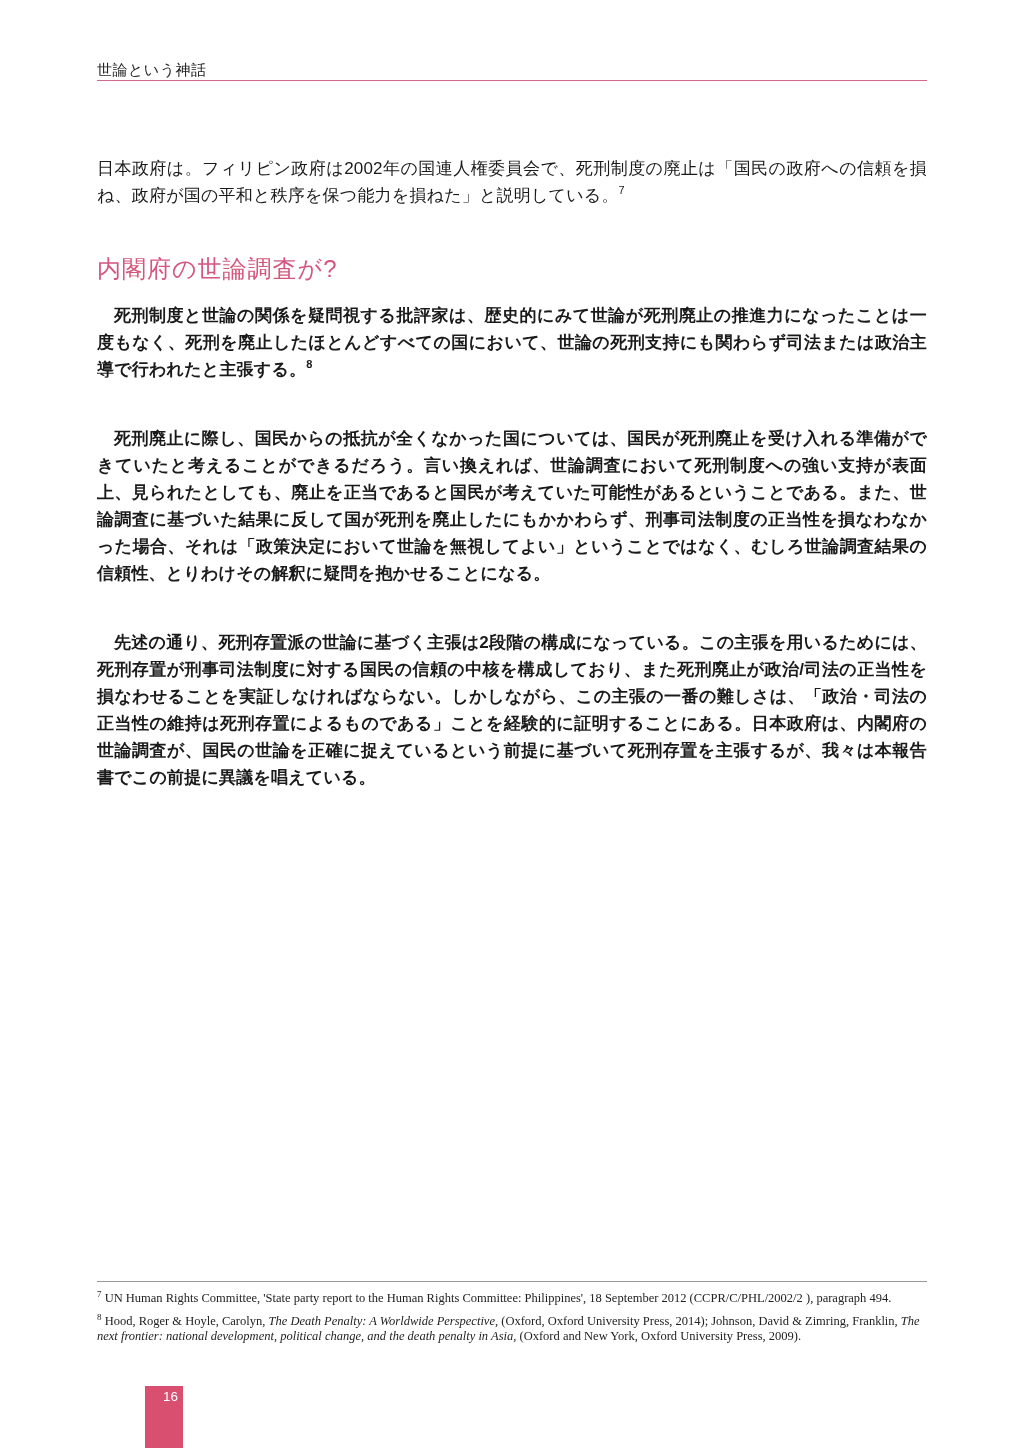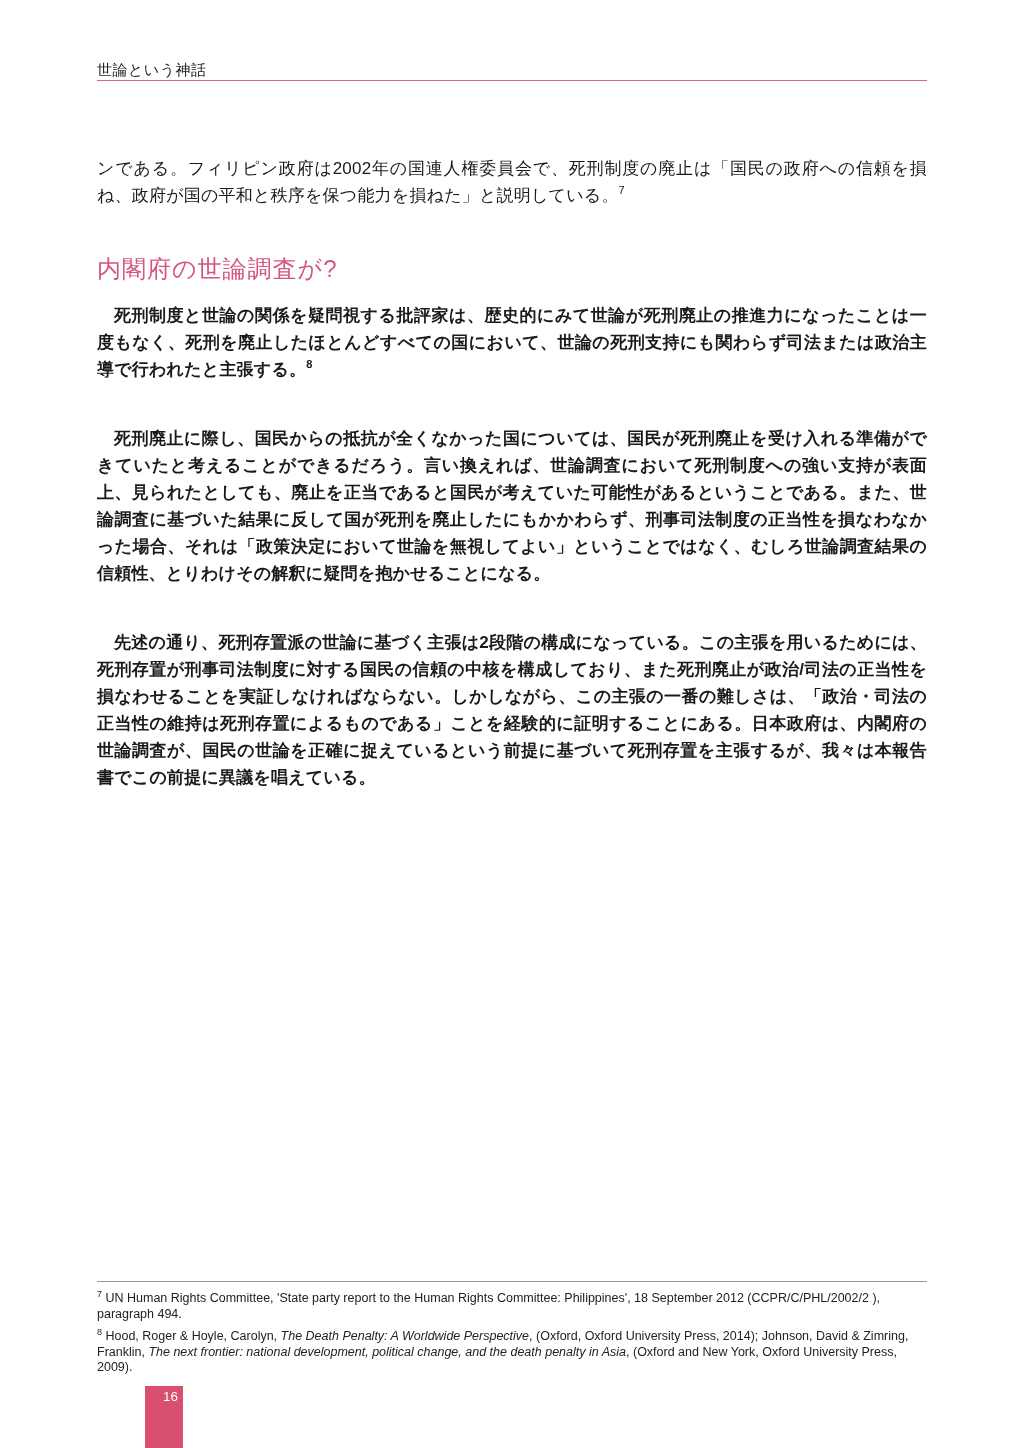--- a/index.html
+++ b/index.html
@@ -51,21 +51,21 @@
   sup.fn-ref {
     font-size: 11px;
     line-height: 0;
     vertical-align: super;
   }
   .footnotes {
     position: absolute;
     top: 1281px;
     left: 97px;
     width: 830px;
-    font-family: Liberation Sans, sans-serif;
+    font-family: Liberation Serif, serif;
     font-size: 12.5px;
     line-height: 15.5px;
     color: #222222;
   }
   .footnote-rule {
     border: none;
     border-top: 1.5px solid #999999;
     margin: 0 0 9px 0;
   }
   .footnote { margin: 0 0 7px 0; }
@@ -95,21 +95,21 @@
 </head>
 <body>
 
 <div class="content">
 
   <div class="running-head">
     <span>世論という神話</span>
   </div>
 
   <p class="p-body p-intro">
-    <span>ンである。フィリピン政府は2002年の国連人権委員会で、死刑制度の廃止は「国民の政府への信頼を損ね、政府が国の平和と秩序を保つ能力を損ねた」と説明している。</span><sup class="fn-ref">7</sup>
+    <span>日本政府は。フィリピン政府は2002年の国連人権委員会で、死刑制度の廃止は「国民の政府への信頼を損ね、政府が国の平和と秩序を保つ能力を損ねた」と説明している。</span><sup class="fn-ref">7</sup>
   </p>
 
   <h2 class="section-heading">内閣府の世論調査が?</h2>
 
   <p class="p-body indent after-heading">
     <span>死刑制度と世論の関係を疑問視する批評家は、歴史的にみて世論が死刑廃止の推進力になったことは一度もなく、死刑を廃止したほとんどすべての国において、世論の死刑支持にも関わらず司法または政治主導で行われたと主張する。</span><sup class="fn-ref">8</sup>
   </p>
 
   <p class="p-body indent para-gap">死刑廃止に際し、国民からの抵抗が全くなかった国については、国民が死刑廃止を受け入れる準備ができていたと考えることができるだろう。言い換えれば、世論調査において死刑制度への強い支持が表面上、見られたとしても、廃止を正当であると国民が考えていた可能性があるということである。また、世論調査に基づいた結果に反して国が死刑を廃止したにもかかわらず、刑事司法制度の正当性を損なわなかった場合、それは「政策決定において世論を無視してよい」ということではなく、むしろ世論調査結果の信頼性、とりわけその解釈に疑問を抱かせることになる。</p>
 

